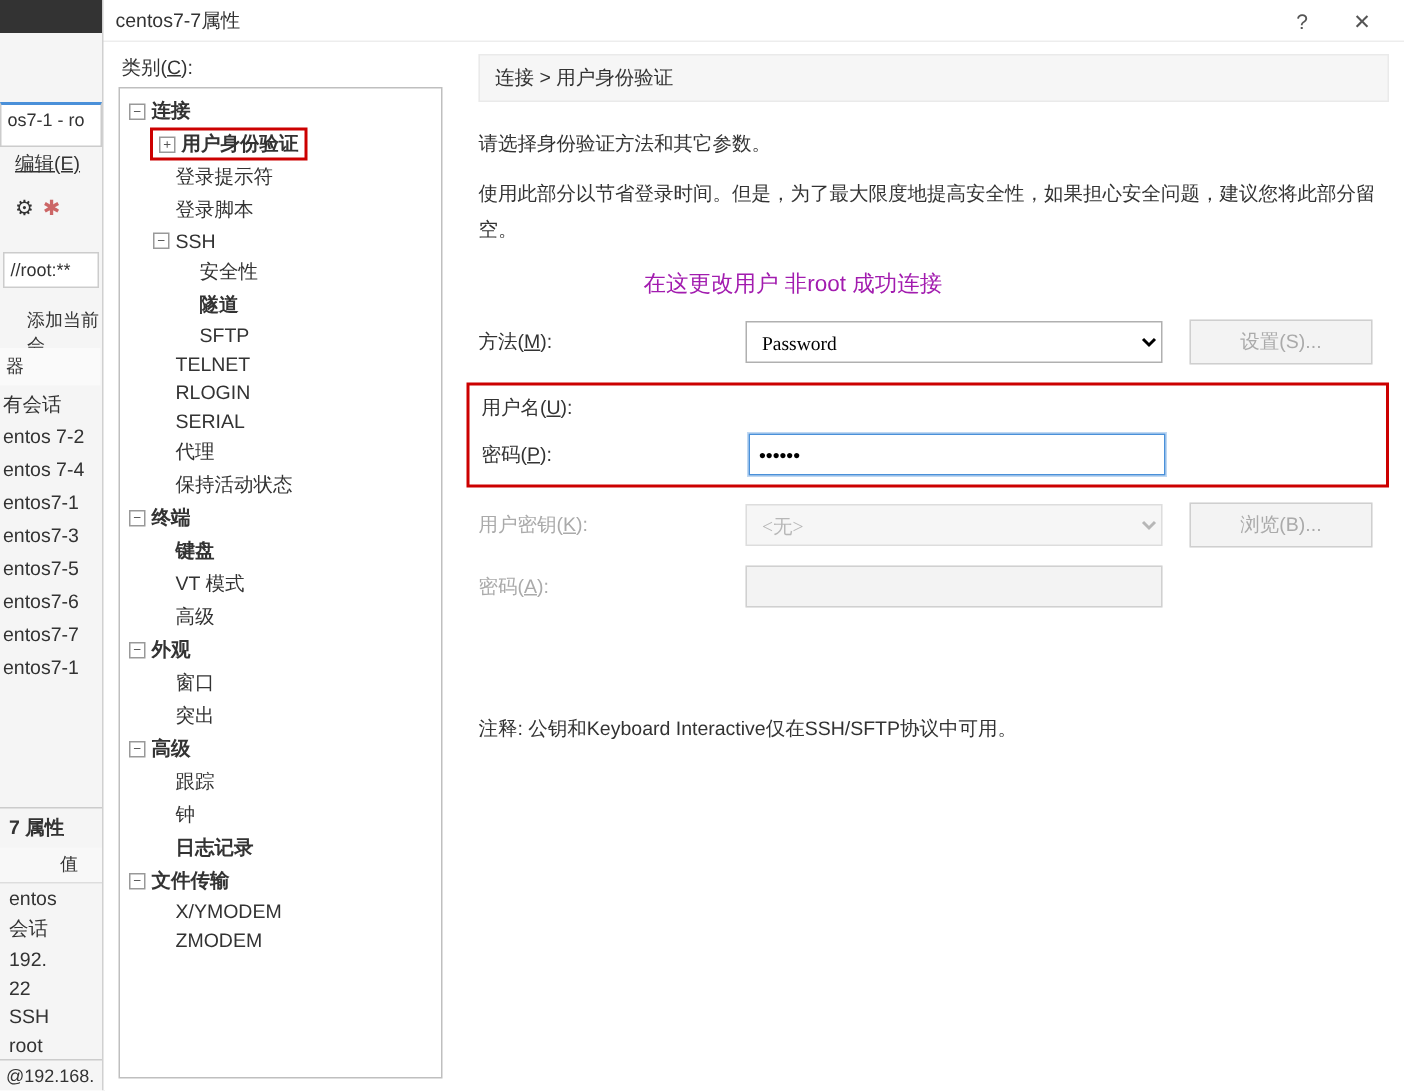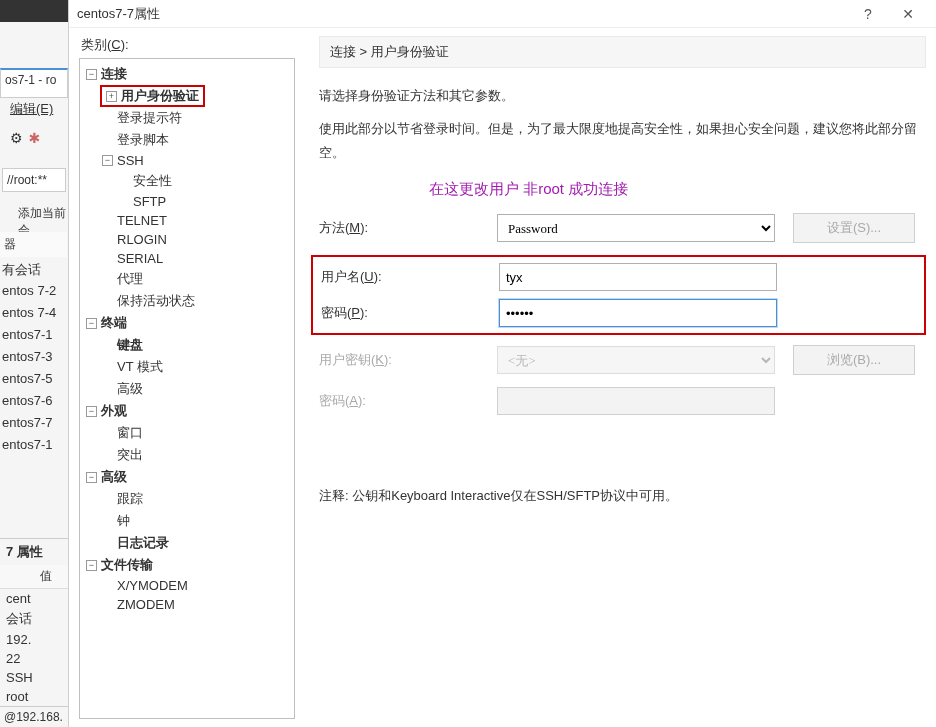--- a/index.html
+++ b/index.html
@@ -232,21 +232,21 @@
     <div>entos7-7</div>
     <div>entos7-1</div>
   </div>
   <div class="bg-bottom">
     <div style="padding:4px 6px;font-weight:bold;border-top:1px solid #ccc;">7 属性</div>
     <div class="bg-table-hdr">
       <span style="width:34px;">&nbsp;</span>
       <span>值</span>
     </div>
     <div class="bg-rows">
-      <div>cent</div>
+      <div>entos</div>
       <div>会话</div>
       <div>192.</div>
       <div>22</div>
       <div>SSH</div>
       <div>root</div>
     </div>
     <div class="bg-status">@192.168.</div>
   </div>
 </div>
 
@@ -288,20 +288,24 @@
                       <span class="exp">−</span>
                       <span>SSH</span>
                     </span>
                   <ul>
                     <li><span class="node">
                           <span class="noexp"></span>
                           <span>安全性</span>
                         </span></li>
                     <li><span class="node">
                           <span class="noexp"></span>
+                          <span class="b">隧道</span>
+                        </span></li>
+                    <li><span class="node">
+                          <span class="noexp"></span>
                           <span>SFTP</span>
                         </span></li>
                   </ul>
                 </li>
                 <li><span class="node">
                       <span class="noexp"></span>
                       <span>TELNET</span>
                     </span></li>
                 <li><span class="node">
                       <span class="noexp"></span>
@@ -417,23 +421,20 @@
           </select>
           <button class="btn" disabled="">设置(S)...</button>
         </div>
       </div>
 
       <div class="red-box">
         <div class="form-row">
           <div class="lbl">
             <span>用户名(</span><u>U</u><span>):</span>
           </div>
-          <div class="fld">
-            <input type="text" value="tyx" style="">
-          </div>
         </div>
         <div class="form-row">
           <div class="lbl">
             <span>密码(</span><u>P</u><span>):</span>
           </div>
           <div class="fld">
             <input type="text" class="pw-focus" value="••••••" style="">
           </div>
         </div>
       </div>

